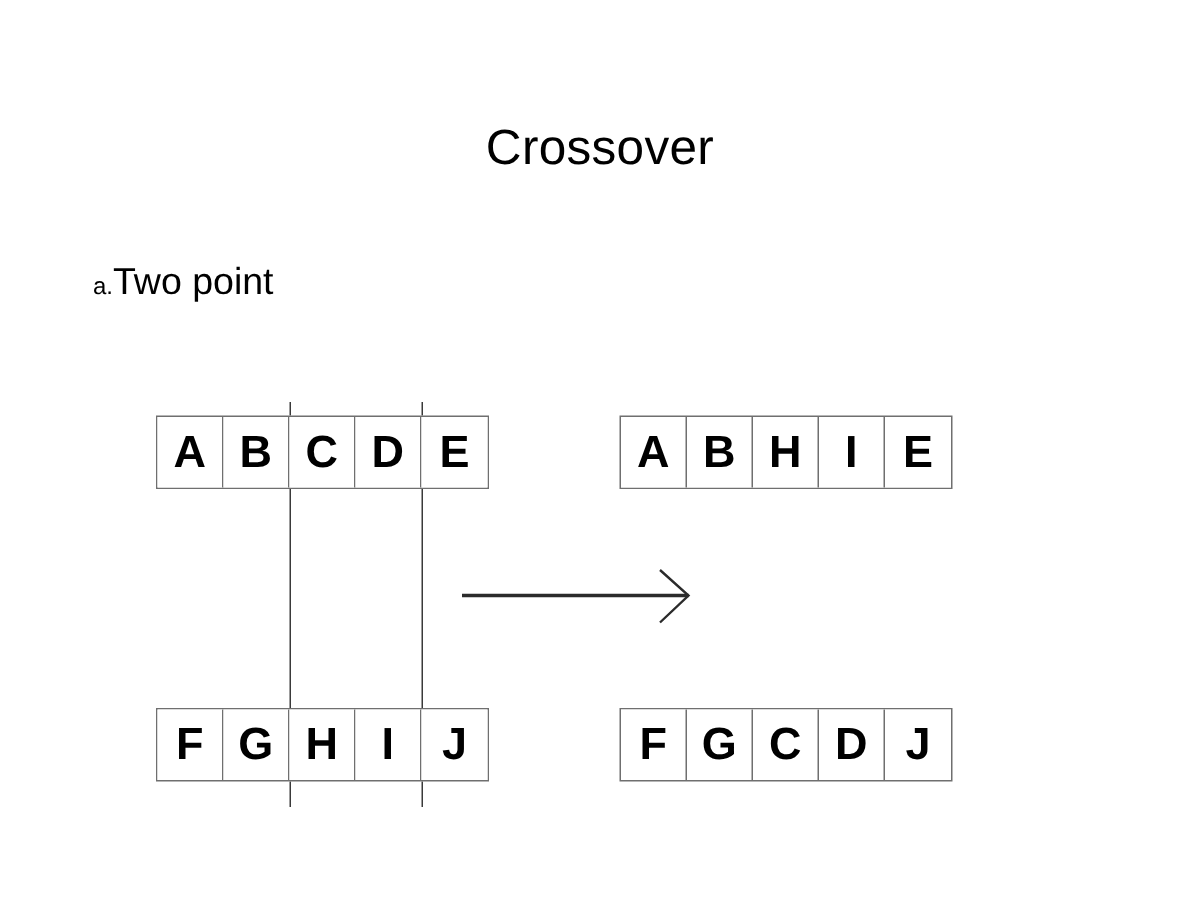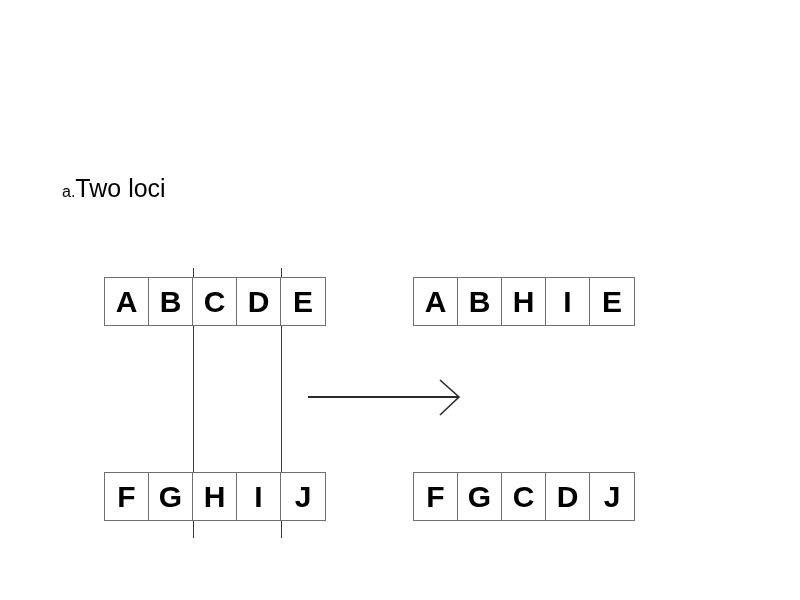--- a/index.html
+++ b/index.html
@@ -113,23 +113,24 @@
     top: 370px;
     width: 175px;
     height: 56px;
   }
 </style>
 </head>
 <body>
 
 <div id="slide">
 
+  <div class="slide-title">Crossover</div>
 
   <div class="bullet-l1">
-    <span class="marker-sm">a.</span><span>Two loci</span>
+    <span class="marker-sm">a.</span><span>Two point</span>
   </div>
 
 
   <div class="cut-line" id="cut-line-1"></div>
   <div class="cut-line" id="cut-line-2"></div>
 
   <div class="strip" id="strip-top-left">
     <div class="cell">A</div>
     <div class="cell">B</div>
     <div class="cell">C</div>

